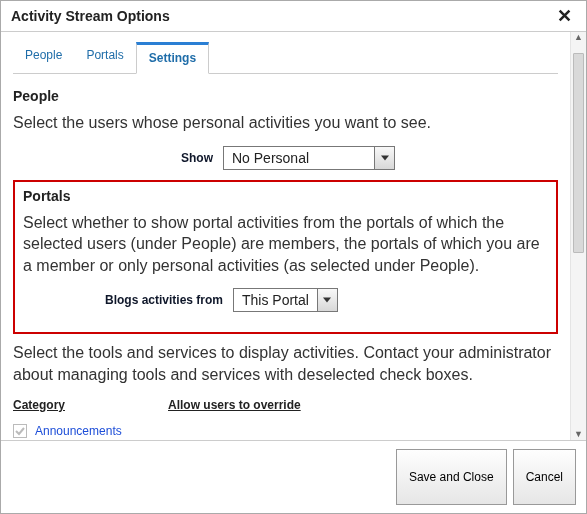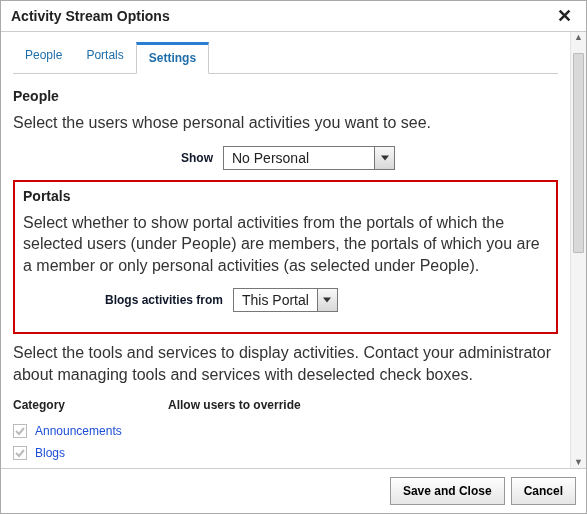--- a/index.html
+++ b/index.html
@@ -153,20 +153,21 @@
     border: 2px solid #c00;
     padding: 6px 8px 10px 8px;
     margin-bottom: 8px;
   }
   .portals-panel .section-title { margin-top: 0; }
   .cat-header {
     display: flex;
     font-weight: bold;
     font-size: 12px;
     margin-bottom: 8px;
+    text-decoration: underline;
   }
   .cat-header .col1 { width: 155px; }
   .cat-row {
     display: flex;
     align-items: flex-end;
     color: #1d4ed8;
     padding: 4px 0;
   }
   .cat-row .cb {
     width: 14px;
@@ -183,22 +184,22 @@
     border-top: 1px solid #ccc;
     padding: 8px 10px;
     display: flex;
     justify-content: flex-end;
     gap: 6px;
     background: #fff;
   }
   .btn {
     border: 1px solid #999;
     background: linear-gradient(#fefefe,#e6e6e6);
-    padding: 6px 12px;
-    font-weight: bold;
+    padding: 20px 12px;
+    font-weight: normal;
     font-size: 12px;
     cursor: pointer;
   }
 </style>
 </head>
 <body>
 
 <div class="dialog">
 
   <div class="titlebar">

